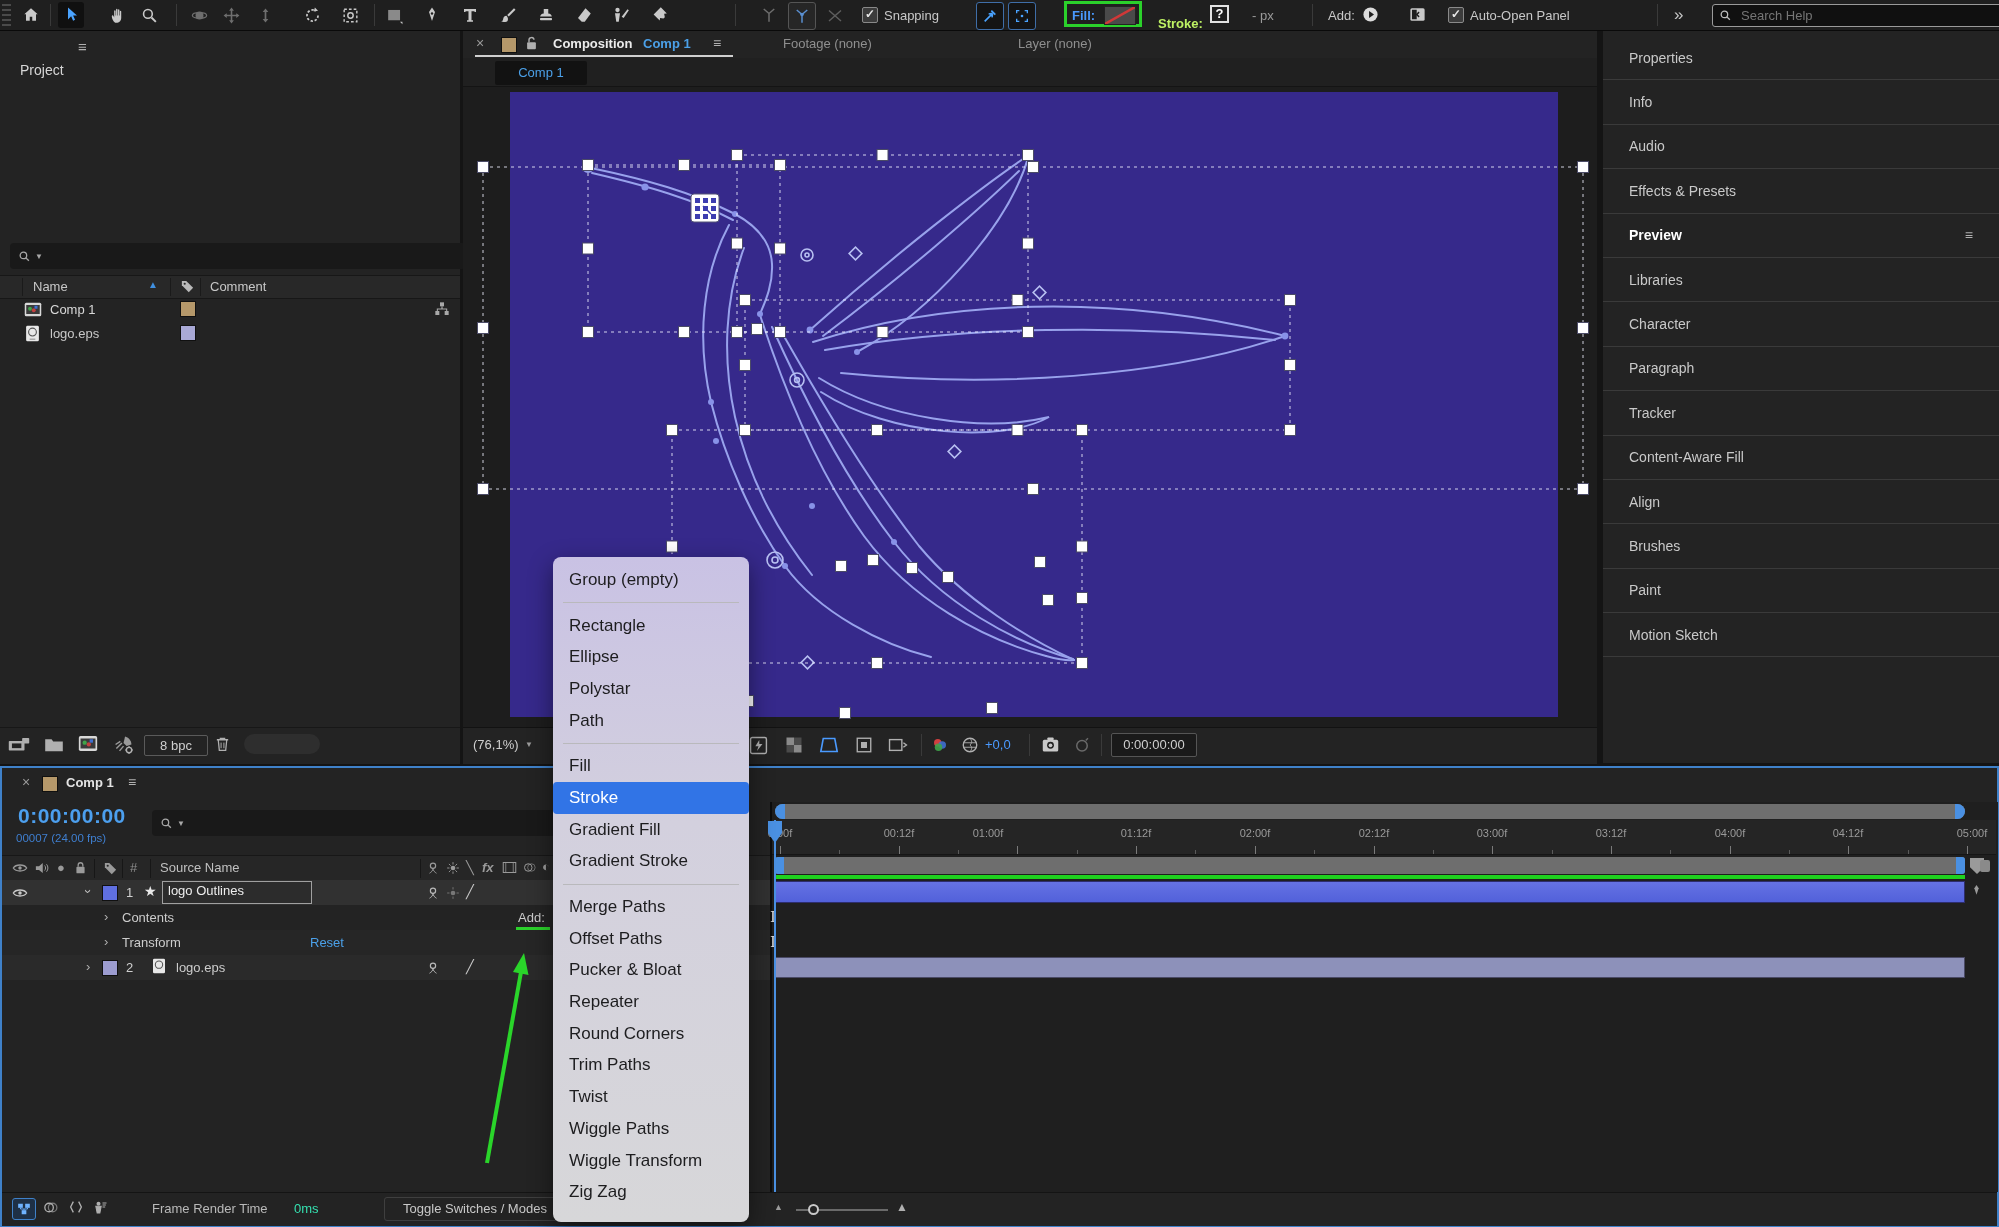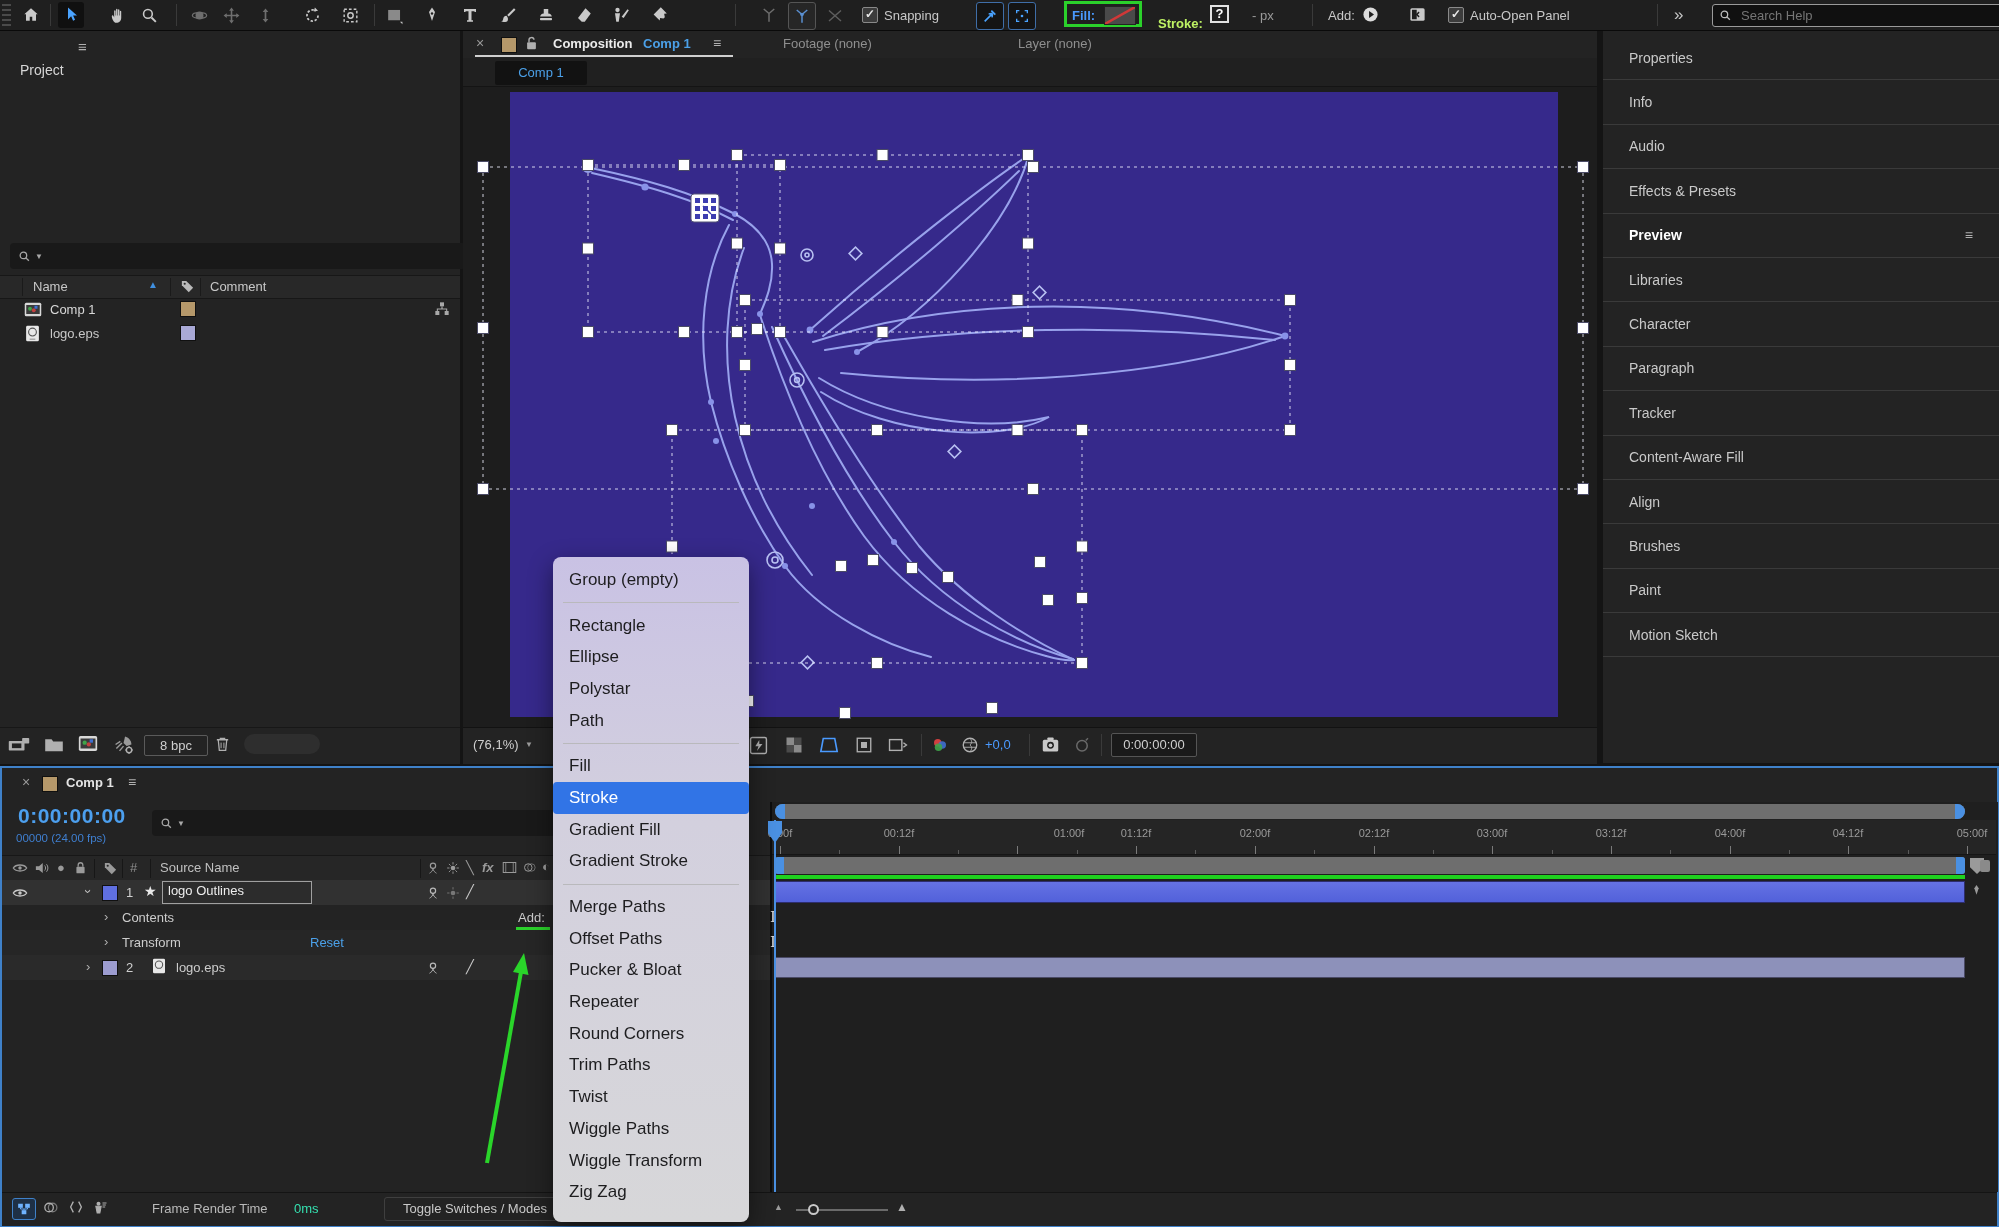--- a/index.html
+++ b/index.html
@@ -578,21 +578,21 @@
   </div>
 
   <div class="abs" style="left:0;top:766px;width:1999px;height:461px;background:#232323;border:2px solid #3f81c9;box-sizing:border-box;">
 
     <span class="abs" style="left:20px;top:6px;color:#9a9a9a;font-size:14px;">×</span>
     <span class="abs swatch" style="left:40px;top:8px;background:#b5986a;"></span>
     <span class="abs" style="left:64px;top:7px;color:#e4e4e4;font-weight:bold;">Comp 1</span>
     <span class="abs" style="left:126px;top:6px;color:#b0b0b0;font-size:14px;">≡</span>
 
     <span class="abs" style="left:16px;top:36px;color:#4c9fee;font-size:21px;font-weight:bold;letter-spacing:0.5px;">0:00:00:00</span>
-    <span class="abs" style="left:14px;top:64px;color:#3f7fd0;font-size:11.5px;">00000 (24.00 fps)</span>
+    <span class="abs" style="left:14px;top:64px;color:#3f7fd0;font-size:11.5px;">00007 (24.00 fps)</span>
 
     <div class="abs row" style="left:150px;top:42px;width:446px;height:26px;background:#191919;border-radius:4px;padding:0 8px;gap:4px;">
       <span class="ic">
         <svg width="13" height="13" viewBox="0 0 24 24">
             <circle cx="10" cy="10" r="6" fill="none" stroke="#a8a8a8" stroke-width="2.4"></circle>
             <path d="M15 15l5 5" stroke="#a8a8a8" stroke-width="2.6"></path>
           </svg>
       </span>
       <span style="color:#a8a8a8;font-size:8px;">▼</span>
       <input style="background: transparent; border: none; width: 380px; color: rgb(204, 204, 204); font-family: &quot;Liberation Sans&quot;, sans-serif;">
@@ -732,21 +732,21 @@
     <div class="abs" style="left:768px;top:34px;width:1226px;height:390px;background:#1f1f1f;border-left:2px solid #0d0d0d;"></div>
 
     <div class="abs" style="left:773px;top:36px;width:1190px;height:15px;background:#6e6e6e;border-radius:8px;">
       <div class="abs" style="left:0;top:0;width:10px;height:15px;background:#4a90e2;border-radius:8px 0 0 8px;"></div>
       <div class="abs" style="right:0;top:0;width:10px;height:15px;background:#4a90e2;border-radius:0 8px 8px 0;"></div>
     </div>
 
     <div class="abs" style="left:770px;top:52px;width:1224px;height:34px;background:#252525;border-bottom:1px solid #161616;"></div>
     <span class="rulerlbl" style="left:778px;top:59px;">0:00f</span>
     <span class="rulerlbl" style="left:897px;top:59px;">00:12f</span>
-    <span class="rulerlbl" style="left:1067px;top:59px;">01:00f</span>
+    <span class="rulerlbl" style="left:986px;top:59px;">01:00f</span>
     <span class="rulerlbl" style="left:1134px;top:59px;">01:12f</span>
     <span class="rulerlbl" style="left:1253px;top:59px;">02:00f</span>
     <span class="rulerlbl" style="left:1372px;top:59px;">02:12f</span>
     <span class="rulerlbl" style="left:1490px;top:59px;">03:00f</span>
     <span class="rulerlbl" style="left:1609px;top:59px;">03:12f</span>
     <span class="rulerlbl" style="left:1728px;top:59px;">04:00f</span>
     <span class="rulerlbl" style="left:1846px;top:59px;">04:12f</span>
     <span class="rulerlbl" style="left:1970px;top:59px;">05:00f</span>
     <div id="ruler-ticks">
         <div class="abs" style="left: 778px; top: 78px; width: 1px; height: 8px; background: rgb(122, 122, 122);"></div>

